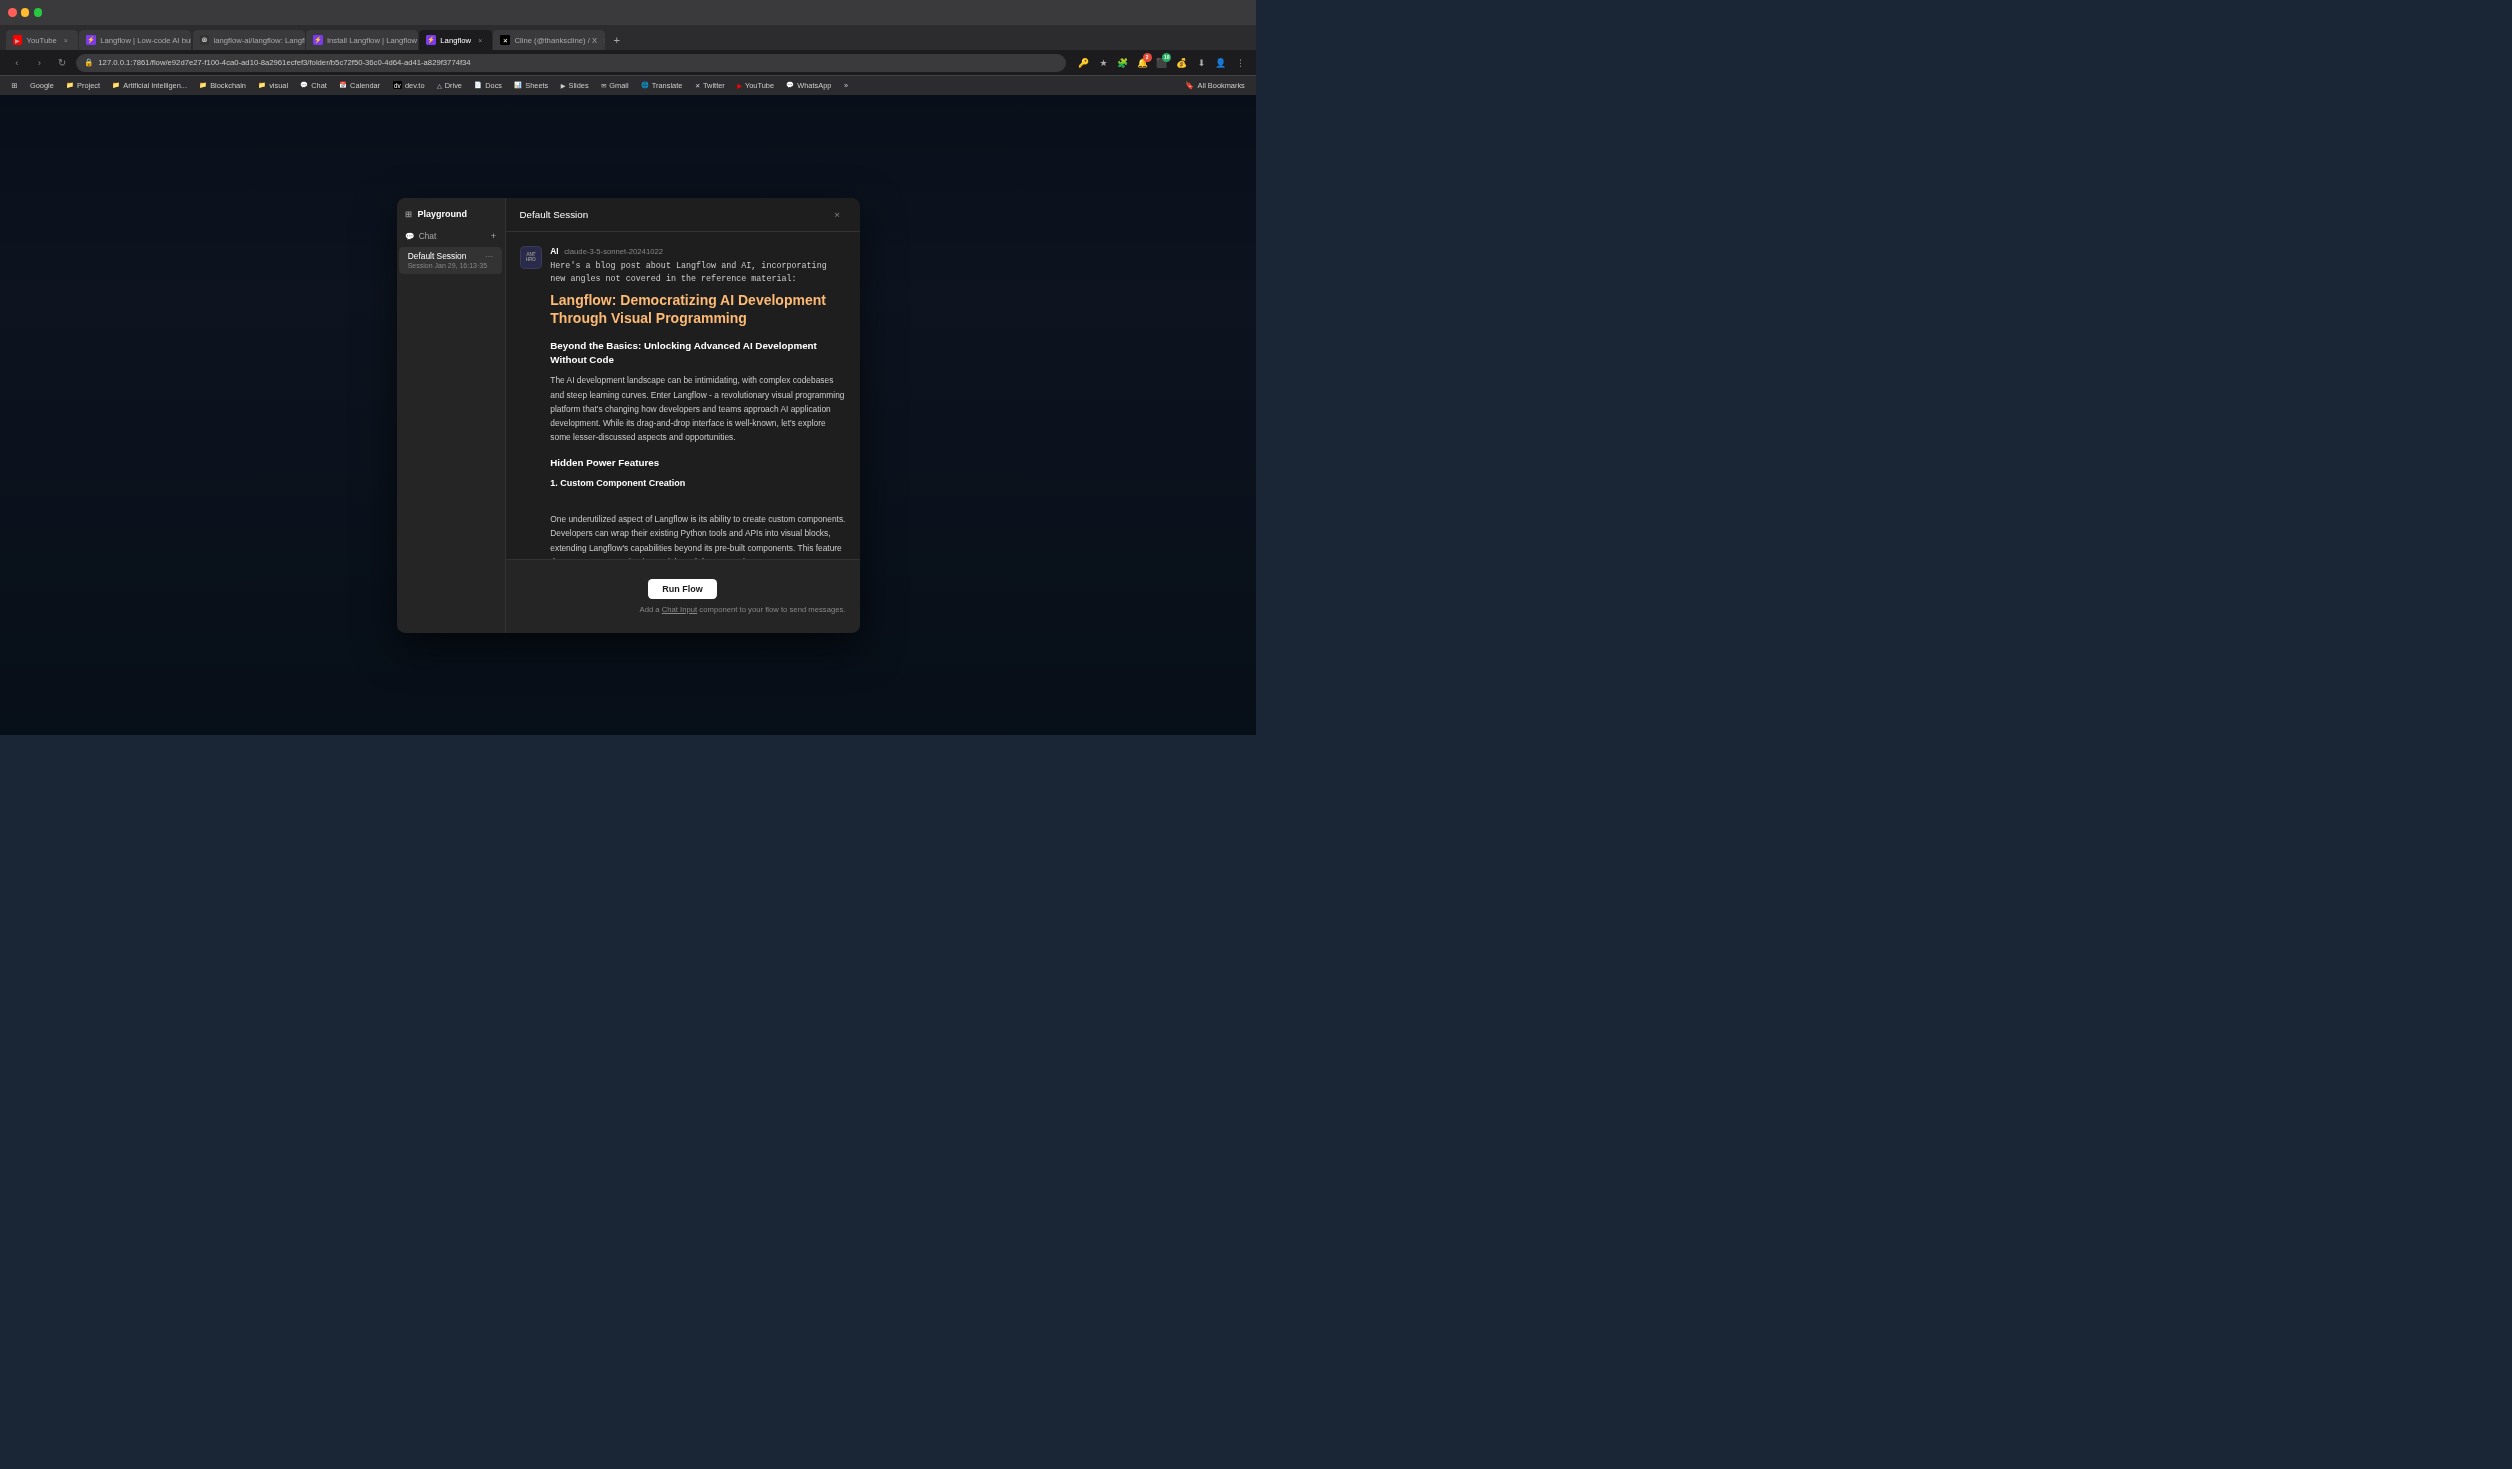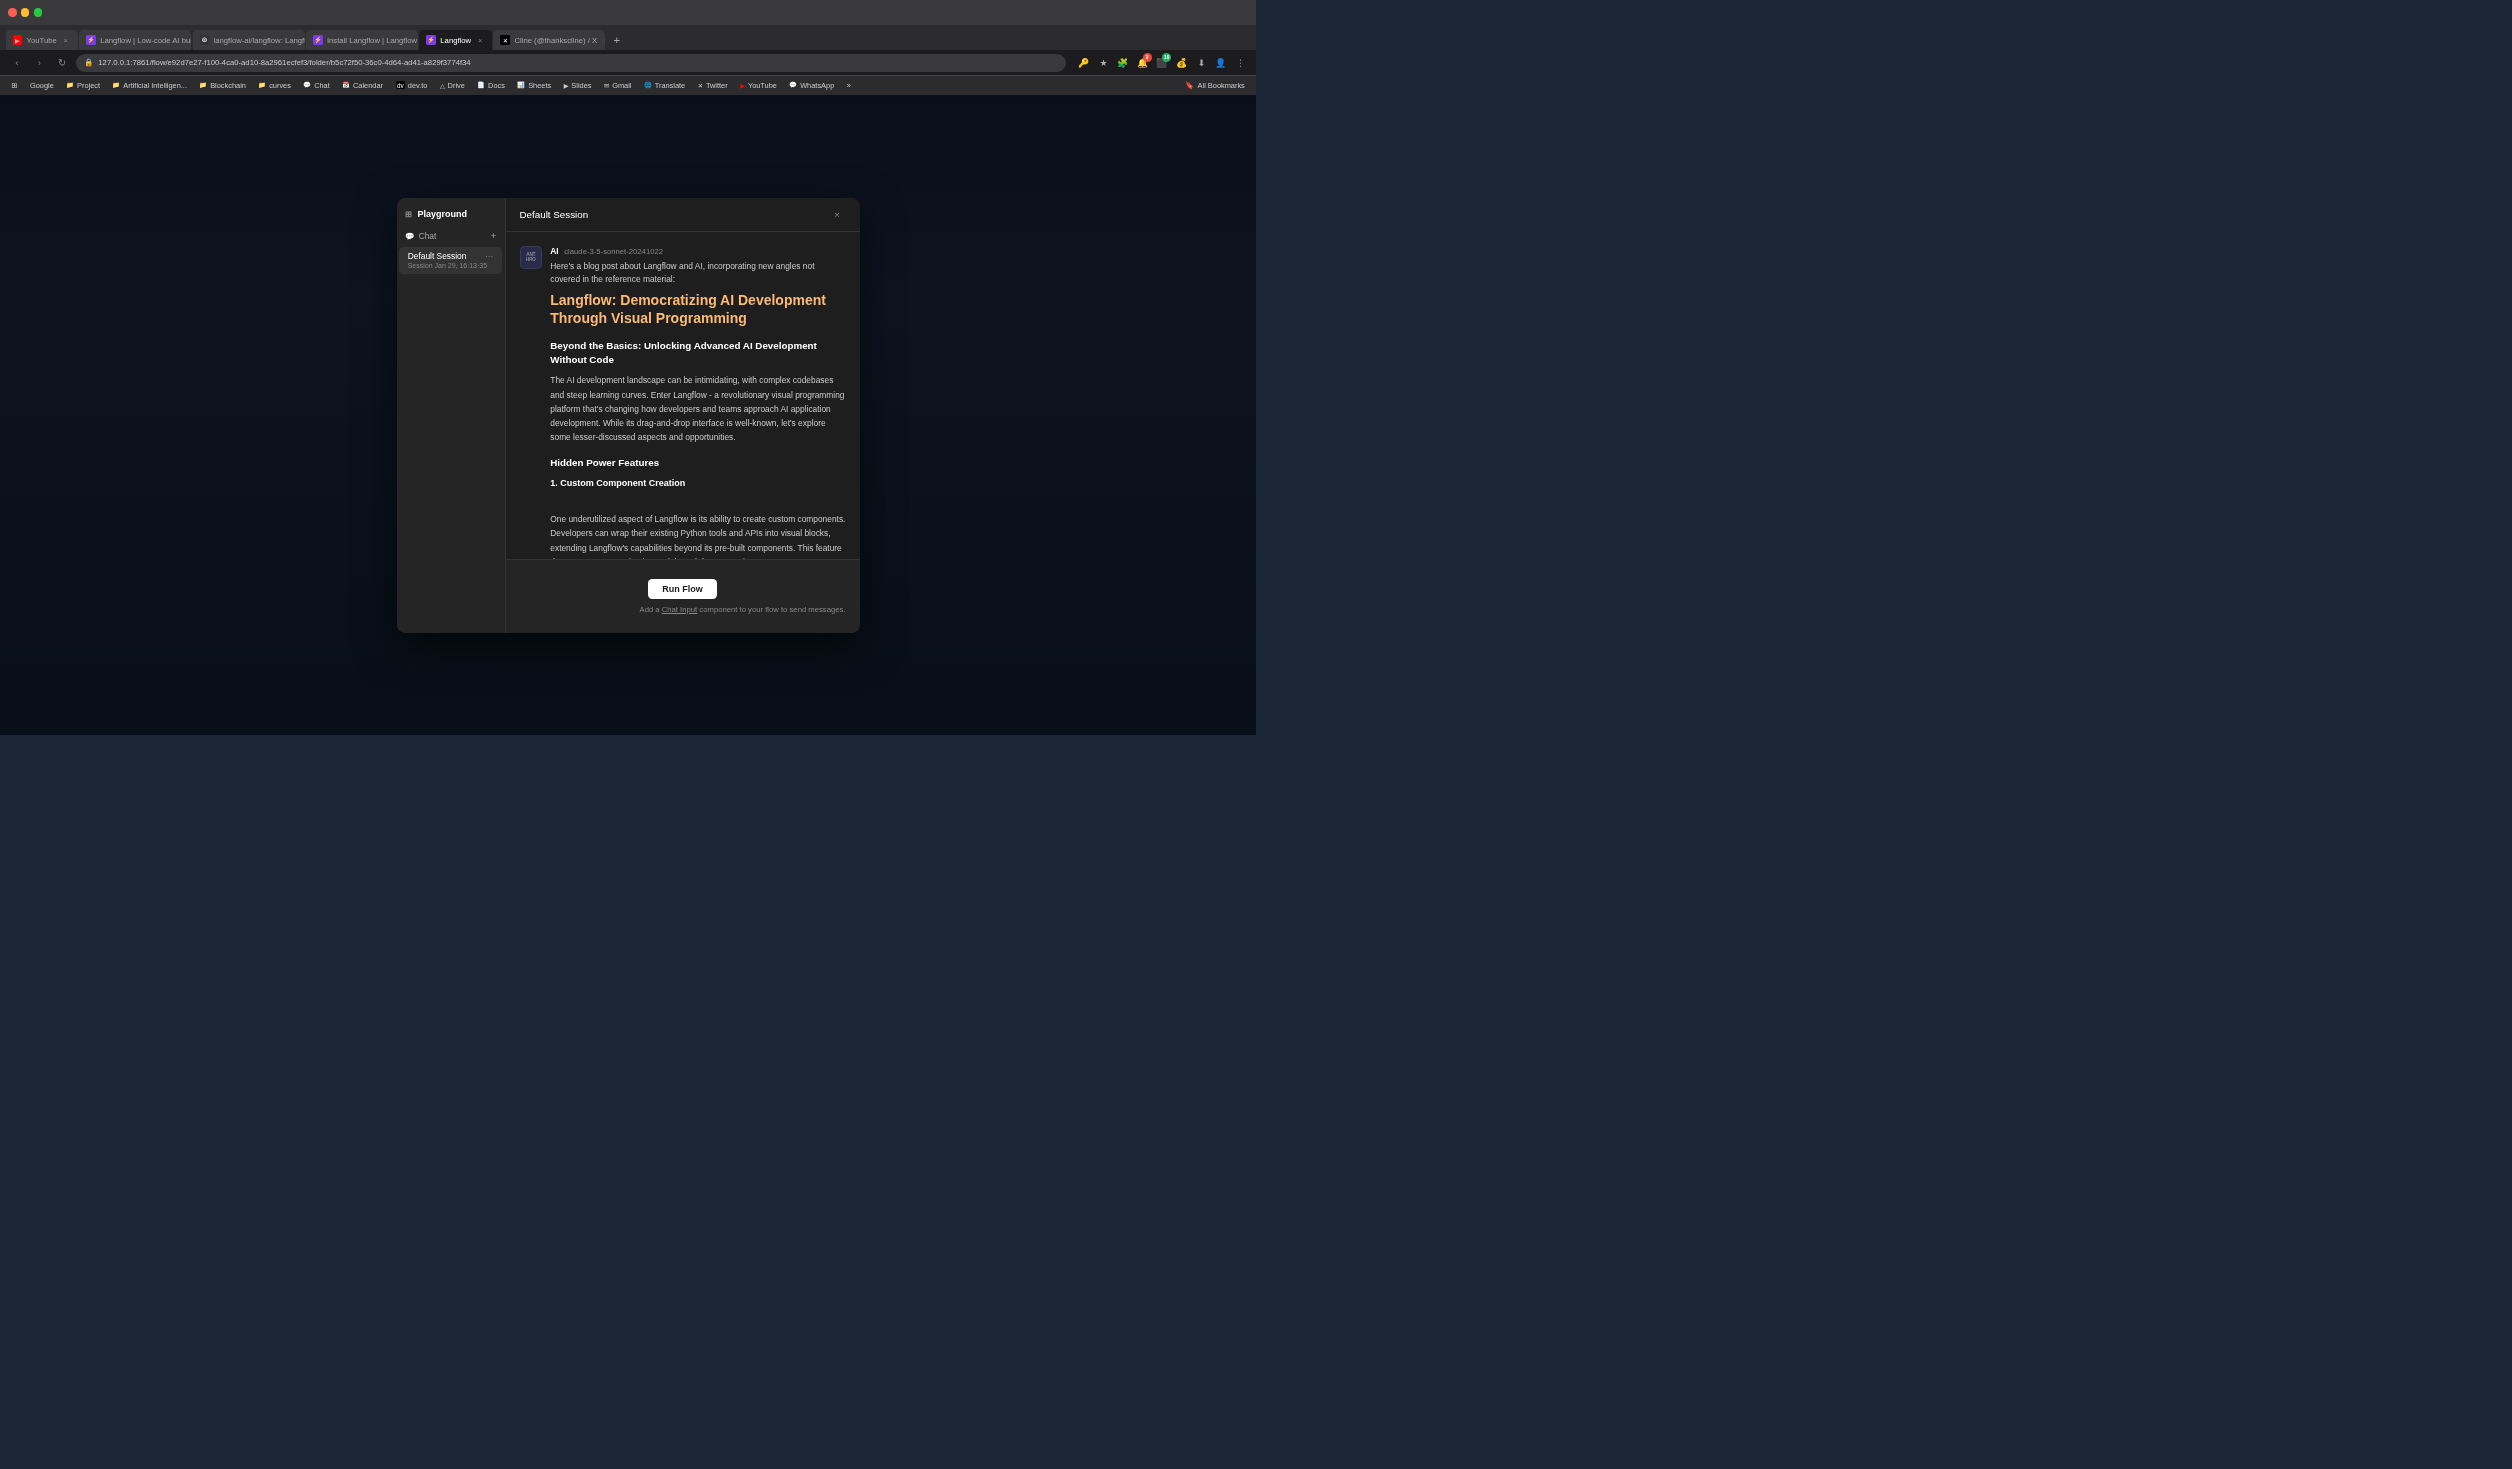--- a/index.html
+++ b/index.html
@@ -428,20 +428,21 @@
     .message-model {
       color: #888;
       font-size: 7.7px;
     }
 
     .message-intro {
       color: #ccc;
       font-size: 8.4px;
       line-height: 1.5;
       margin-bottom: 5.6px;
+      font-family: Liberation Mono, monospace;
     }
 
     .blog-title {
       color: #fdba74;
       font-size: 14px;
       font-weight: 700;
       line-height: 1.3;
       margin-bottom: 11.2px;
     }
 
@@ -606,21 +607,21 @@
     <div class="bookmark-item">
       <span style="font-size:6.3px;">📁</span>
       <span>Artificial Intelligen...</span>
     </div>
     <div class="bookmark-item">
       <span style="font-size:6.3px;">📁</span>
       <span>Blockchain</span>
     </div>
     <div class="bookmark-item">
       <span style="font-size:6.3px;">📁</span>
-      <span>curves</span>
+      <span>visual</span>
     </div>
     <div class="bookmark-item">
       <span style="font-size:6.3px;">💬</span>
       <span>Chat</span>
     </div>
     <div class="bookmark-item">
       <span style="font-size:6.3px;">📅</span>
       <span>Calendar</span>
     </div>
     <div class="bookmark-item">

